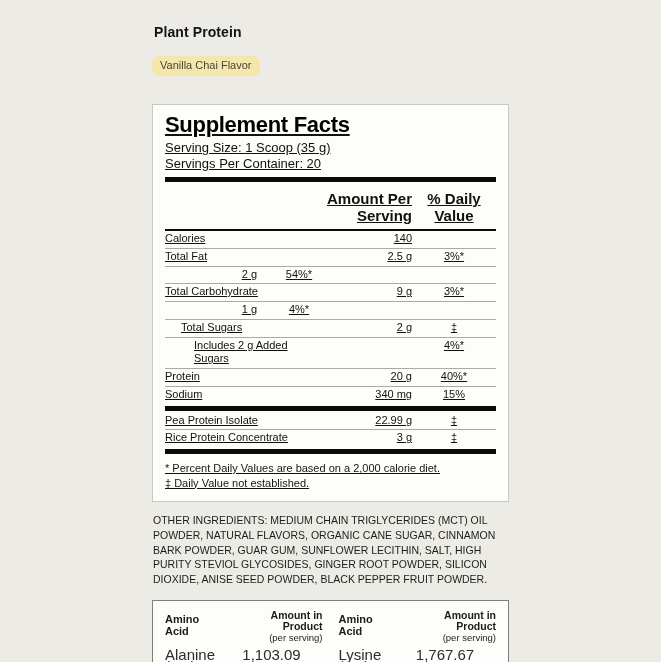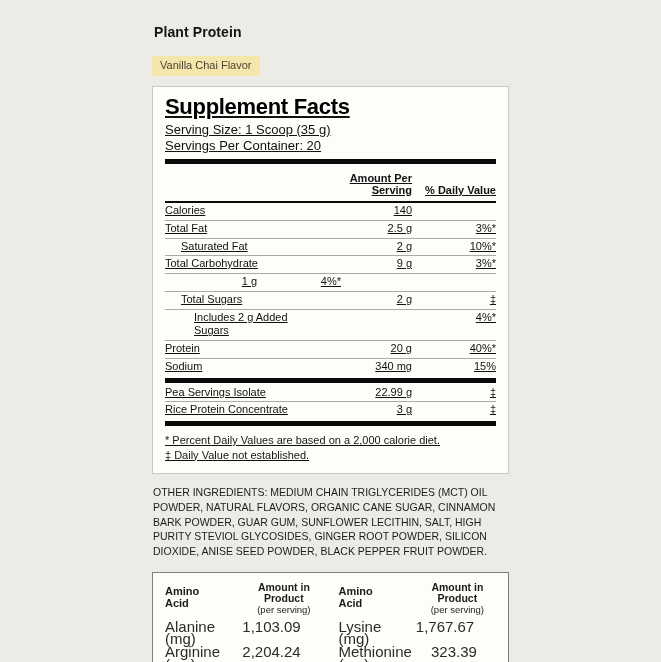--- a/index.html
+++ b/index.html
@@ -20,22 +20,22 @@
     margin: 0 0 15px 2px;
     letter-spacing: 0.1px;
   }
   .flavor-badge {
     display: inline-block;
     background: #F5E7AC;
     color: #4A4433;
     font-size: 11px;
     line-height: 1;
     padding: 4px 8px 5px;
-    border-radius: 2px;
-    margin-bottom: 10px;
+    border-radius: 7px;
+    margin-bottom: 28px;
   }
 
   
   .sf-box {
     background: #FDFDFA;
     border: 1px solid #C9C8C2;
     padding: 9px 12px 11px;
     text-decoration: underline;
   }
   .sf-title {
@@ -47,36 +47,36 @@
     margin-bottom: 4px;
   }
   .sf-serving { font-size: 13px; line-height: 1.2; color: #101010; }
   .bar-thick { height: 5px; background: #0A0A0A; }
   .bar-thick.after-serving { margin-top: 6px; }
   .bar-thick.mid { margin: 2px 0; }
 
   .sf-header {
     display: flex;
     align-items: flex-end;
-    font-size: 11px;
+    font-size: 15px;
     font-weight: 700;
     padding: 8px 0 5px;
     border-bottom: 2px solid #0A0A0A;
   }
   .sf-row {
     display: flex;
     font-size: 11px;
     line-height: 1.25;
     padding: 1px 0 2px;
     border-top: 1px solid #ABABA6;
   }
   .sf-row.first { border-top: none; }
   .c-name { flex: 1; }
   .c-amt { width: 92px; text-align: right; }
-  .c-dv { width: 84px; text-align: right; }
+  .c-dv { width: 84px; text-align: center; }
   .ind1 .c-name { padding-left: 16px; }
   .ind2 .c-name { padding-left: 29px; }
 
   .sf-notes { margin-top: 7px; font-size: 11px; line-height: 1.32; color: #151515; }
   .sf-note + .sf-note { margin-top: 0; }
 
   
   .other-ingredients {
     margin: 11px 0 13px 1px;
     font-size: 10.5px;
@@ -88,21 +88,21 @@
   .amino-box {
     background: #FDFDFA;
     border: 1px solid #7E7E7B;
     padding: 9px 12px 11px;
     display: flex;
     gap: 16px;
   }
   .amino-half { flex: 1; min-width: 0; }
   .amino-header { display: flex; margin-bottom: 5px; }
   .ah-acid { flex: 1; font-size: 11px; font-weight: 700; padding-top: 3px; color: #1b1b19; }
-  .ah-amt { width: 102px; text-align: center; font-size: 10.5px; font-weight: 700; line-height: 1.12; color: #1b1b19; margin-left: 46px; }
+  .ah-amt { width: 102px; text-align: right; font-size: 10.5px; font-weight: 700; line-height: 1.12; color: #1b1b19; margin-left: 46px; }
   .ah-sub { display: block; font-weight: 400; font-size: 9.5px; }
   .amino-row { display: flex; font-size: 15px; line-height: 12.6px; color: #2B2B29; }
   .a-label { flex: 1; }
   .a-value { width: 102px; text-align: center; }
 </style>
 </head>
 <body>
 
 <div class="page">
   <div class="content">
@@ -129,23 +129,22 @@
         <span class="c-name">Calories</span>
         <span class="c-amt">140</span>
         <span class="c-dv"></span>
       </div>
       <div class="sf-row">
         <span class="c-name">Total Fat</span>
         <span class="c-amt">2.5 g</span>
         <span class="c-dv">3%*</span>
       </div>
       <div class="sf-row ind1">
-        <span class="c-name">Saturated Fat</span>
         <span class="c-amt">2 g</span>
-        <span class="c-dv">10%*</span>
+        <span class="c-dv">54%*</span>
       </div>
       <div class="sf-row">
         <span class="c-name">Total Carbohydrate</span>
         <span class="c-amt">9 g</span>
         <span class="c-dv">3%*</span>
       </div>
       <div class="sf-row ind1">
         <span class="c-amt">1 g</span>
         <span class="c-dv">4%*</span>
       </div>
@@ -166,21 +165,21 @@
       </div>
       <div class="sf-row">
         <span class="c-name">Sodium</span>
         <span class="c-amt">340 mg</span>
         <span class="c-dv">15%</span>
       </div>
 
       <div class="bar-thick mid"></div>
 
       <div class="sf-row first">
-        <span class="c-name">Pea Servings Isolate</span>
+        <span class="c-name">Pea Protein Isolate</span>
         <span class="c-amt">22.99 g</span>
         <span class="c-dv">‡</span>
       </div>
       <div class="sf-row">
         <span class="c-name">Rice Protein Concentrate</span>
         <span class="c-amt">3 g</span>
         <span class="c-dv">‡</span>
       </div>
 
       <div class="bar-thick mid"></div>

